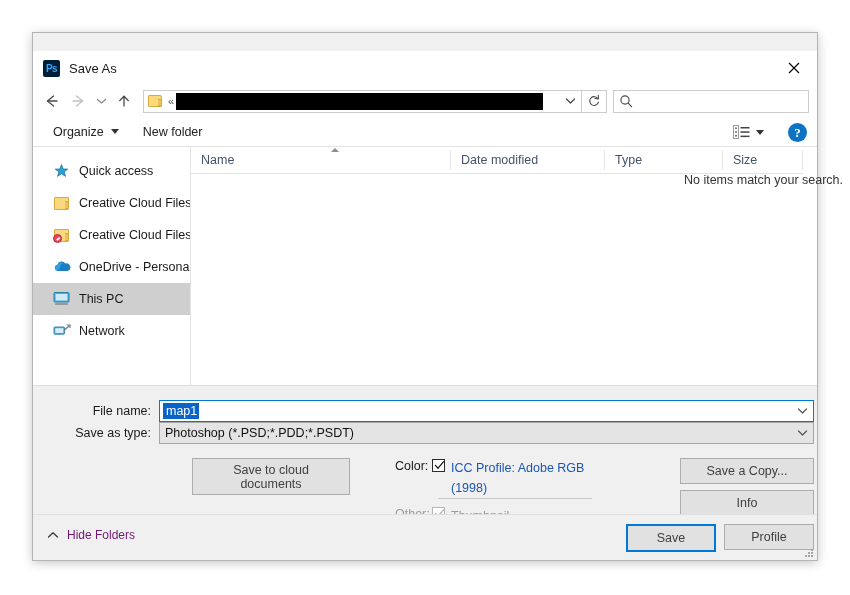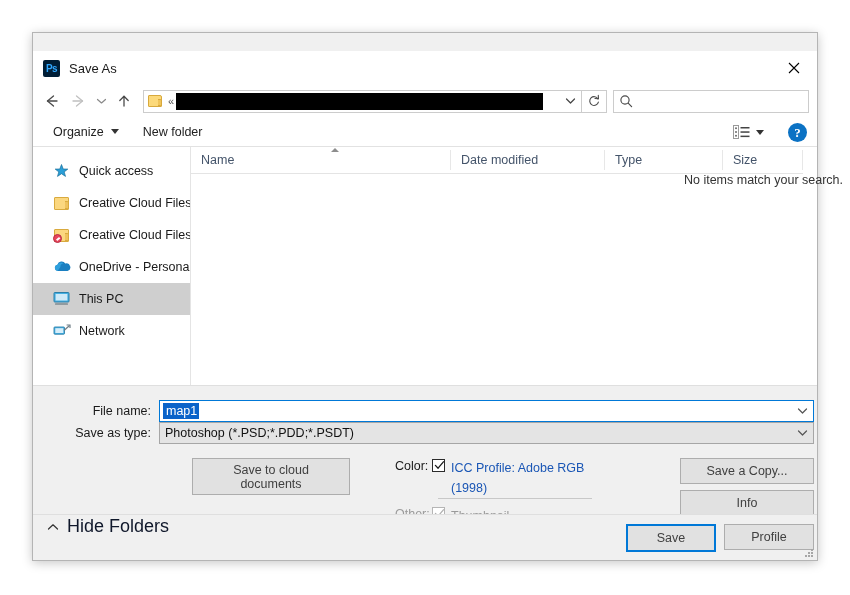--- a/index.html
+++ b/index.html
@@ -474,26 +474,26 @@
 
   .footer {
     position: absolute;
     left: 0; right: 0; bottom: 0;
     height: 46px;
     border-top: 1px solid #dfdfdf;
     background: #f0f0f0;
   }
   .hide-folders {
     position: absolute;
-    left: 14px; top: 1px;
+    left: 14px; top: 13px;
     display: flex;
     align-items: center;
     gap: 8px;
-    font-size: 18px;
-    color: #0f172a;
+    font-size: 12px;
+    color: #701a75;
     cursor: pointer;
   }
   #btn-save {
     position: absolute;
     right: 101px; top: 9px;
     width: 90px; height: 25px;
     border: 2px solid #0078d7;
     background: #e1e1e1;
   }
   #btn-cancel {

